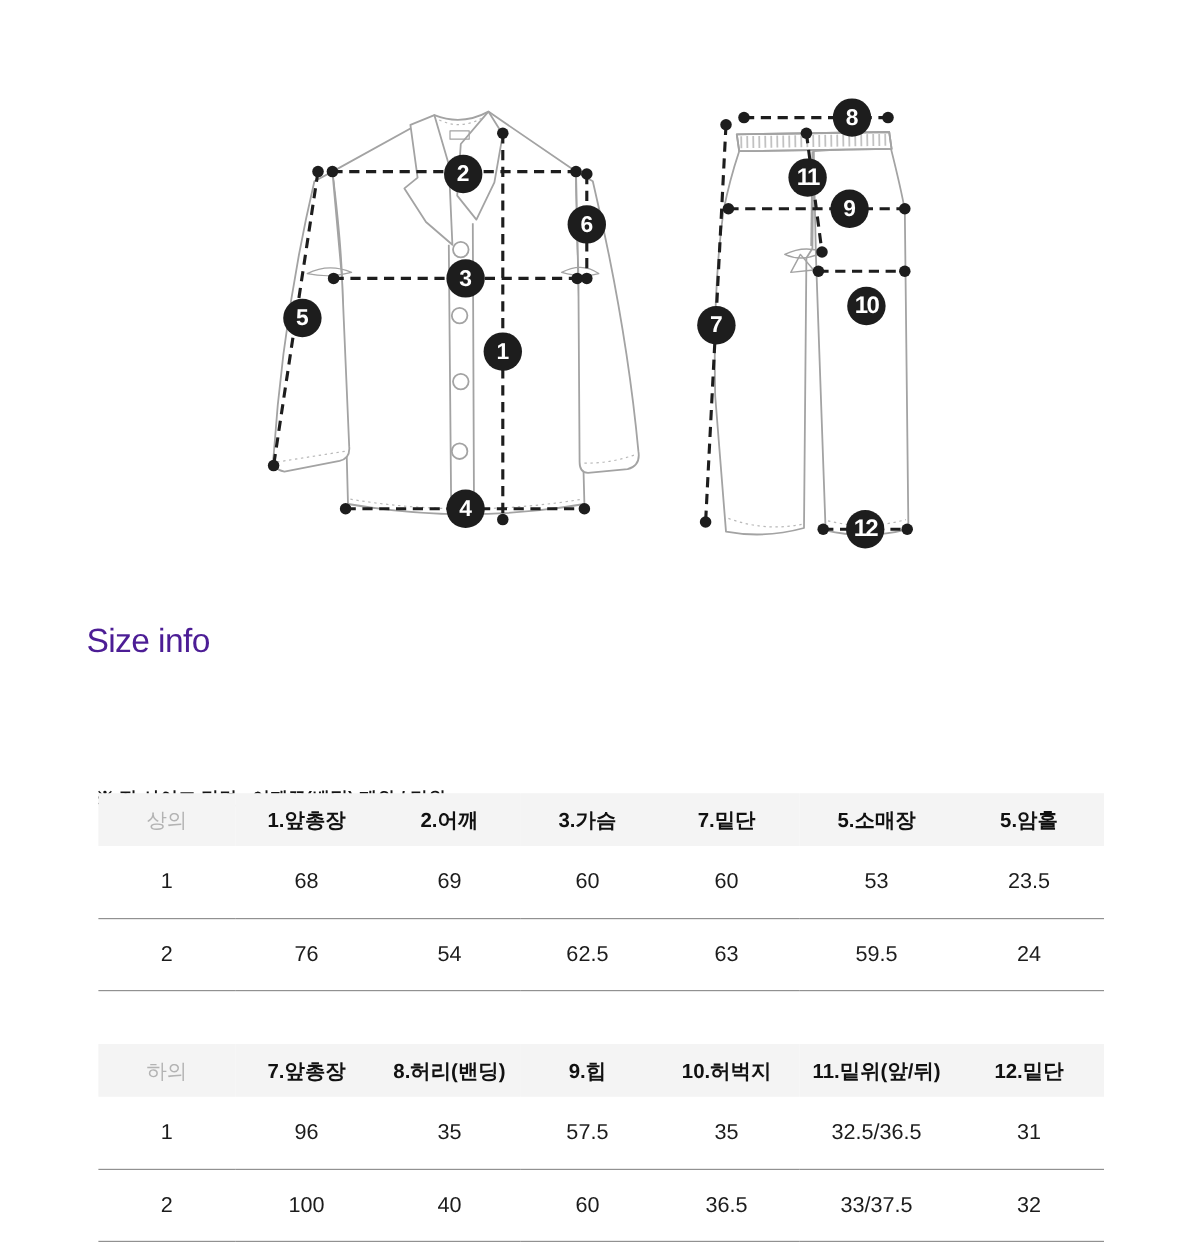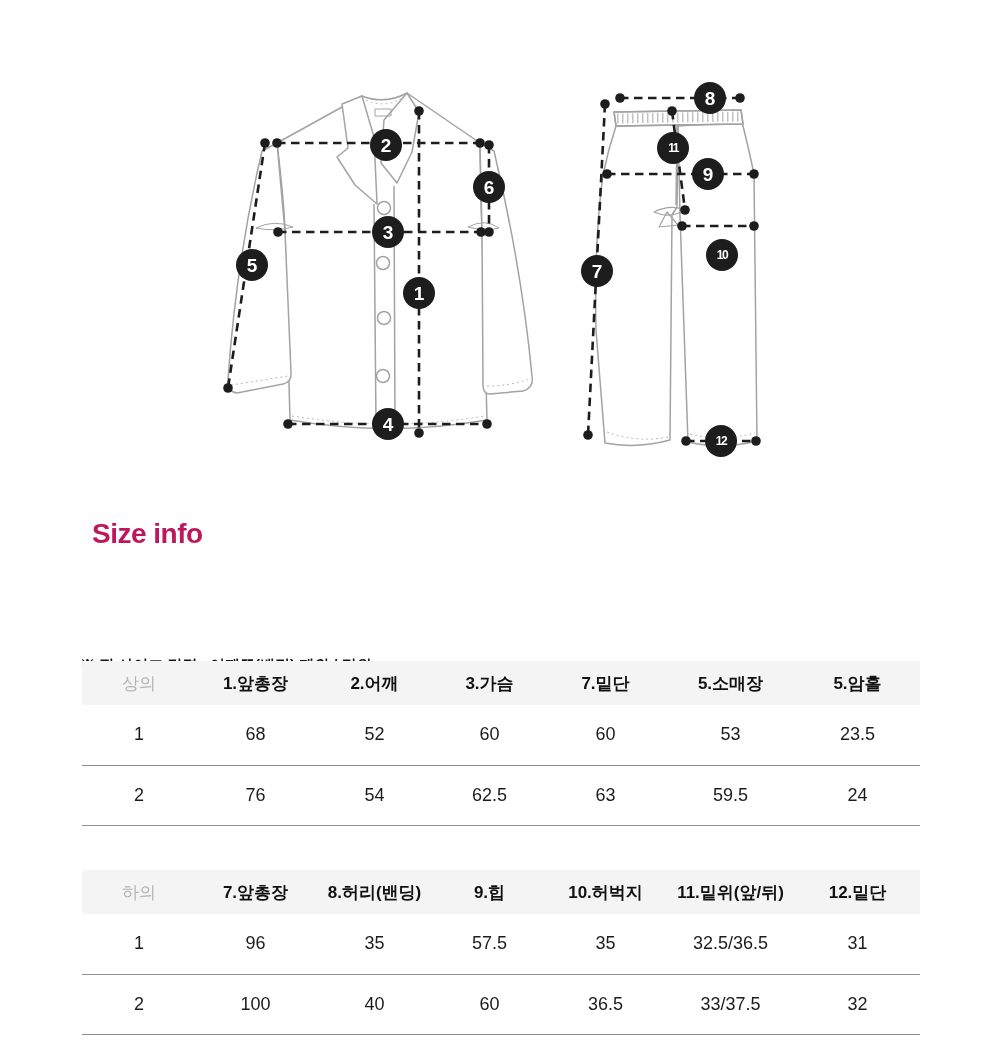--- a/index.html
+++ b/index.html
@@ -8,26 +8,26 @@
   .page { position:relative; width:1000px; height:1048px; background:#fff; overflow:hidden; }
 
   
   .diagram { position:absolute; left:0; top:0; width:1000px; height:490px; }
   .diagram svg { position:absolute; left:0; top:0; }
   .badge {
     position:absolute; width:32px; height:32px; border-radius:50%;
     background:#1d1d1d; color:#fff; font-weight:700; font-size:19px;
     display:flex; align-items:center; justify-content:center; line-height:1;
   }
-  .badge.two { font-size:12px; letter-spacing:-1.5px; }
+  .badge.two { font-size:20px; letter-spacing:-1.5px; }
 
   
   .page-title {
-    position:absolute; left:92px; top:518px;
-    font-size:28px; font-weight:700; letter-spacing:-0.5px; color:#be185d;
+    position:absolute; left:72px; top:518px;
+    font-size:28px; font-weight:400; letter-spacing:-0.5px; color:#4c1d95;
   }
   .size-note {
     position:absolute; left:80px; top:624px;
     font-size:15px; font-weight:700; color:#141414;margin-top:32px;
   }
 
   
   table.size-table { position:absolute; left:82px; width:838px; border-collapse:collapse; table-layout:fixed; }
   table.size-table th, table.size-table td { text-align:center; vertical-align:middle; font-weight:400; }
   table.size-table thead tr { height:44px; background:#f4f4f4; }
@@ -179,21 +179,21 @@
         <th>3.가슴</th>
         <th>7.밑단</th>
         <th>5.소매장</th>
         <th>5.암홀</th>
       </tr>
     </thead>
     <tbody>
       <tr>
         <td>1</td>
         <td>68</td>
-        <td>52</td>
+        <td>69</td>
         <td>60</td>
         <td>60</td>
         <td>53</td>
         <td>23.5</td>
       </tr>
       <tr>
         <td>2</td>
         <td>76</td>
         <td>54</td>
         <td>62.5</td>

